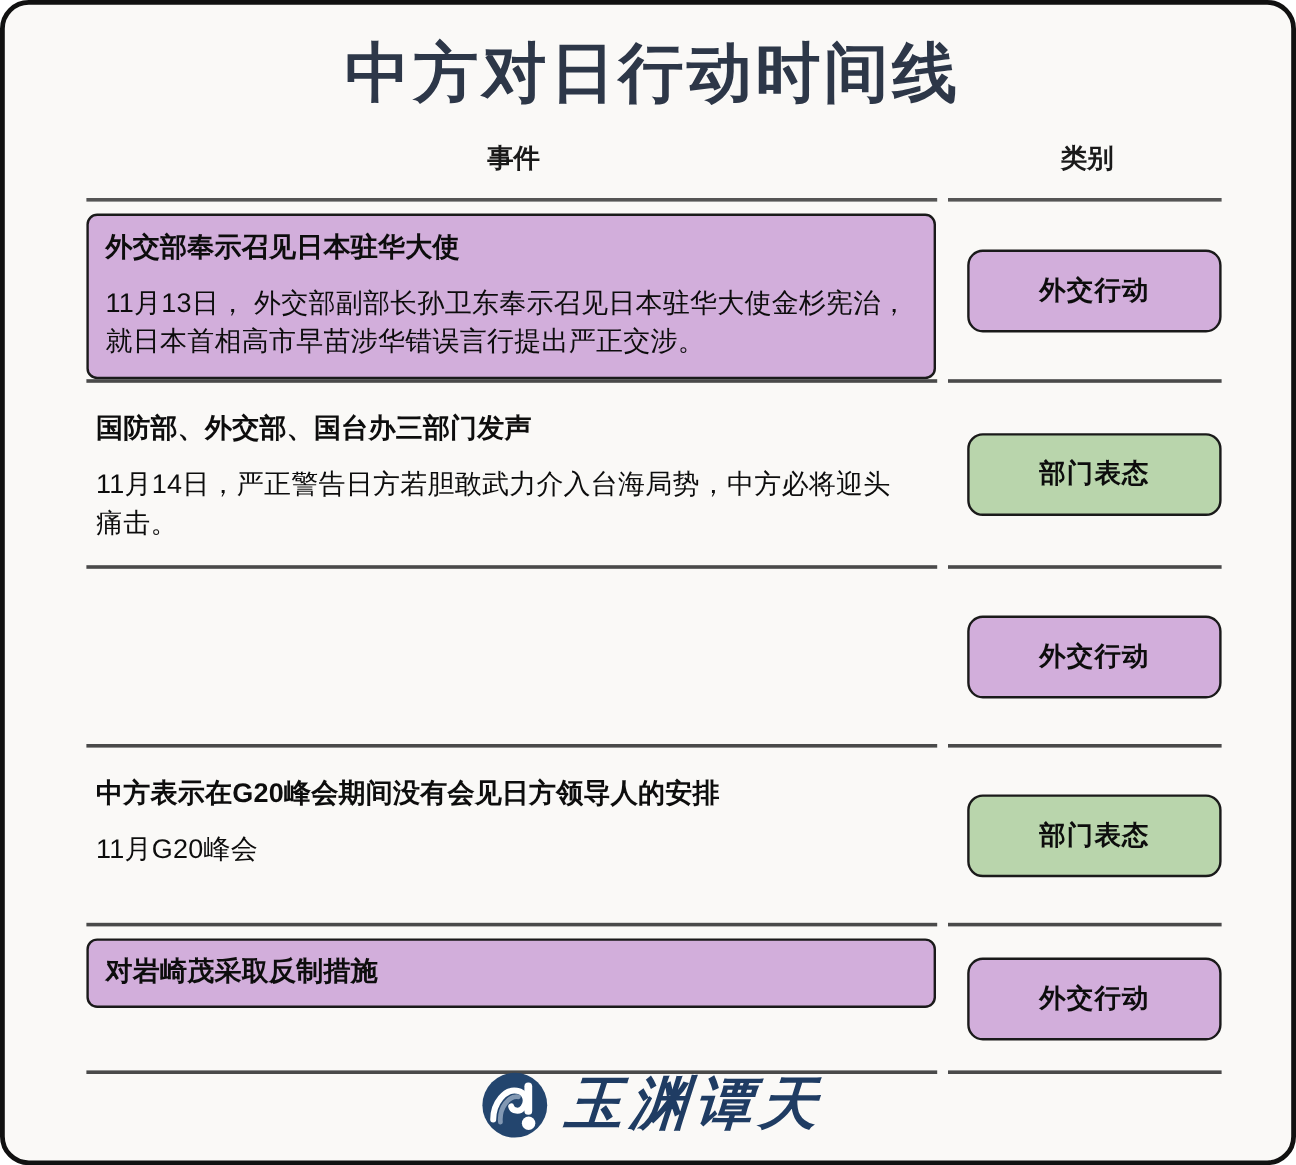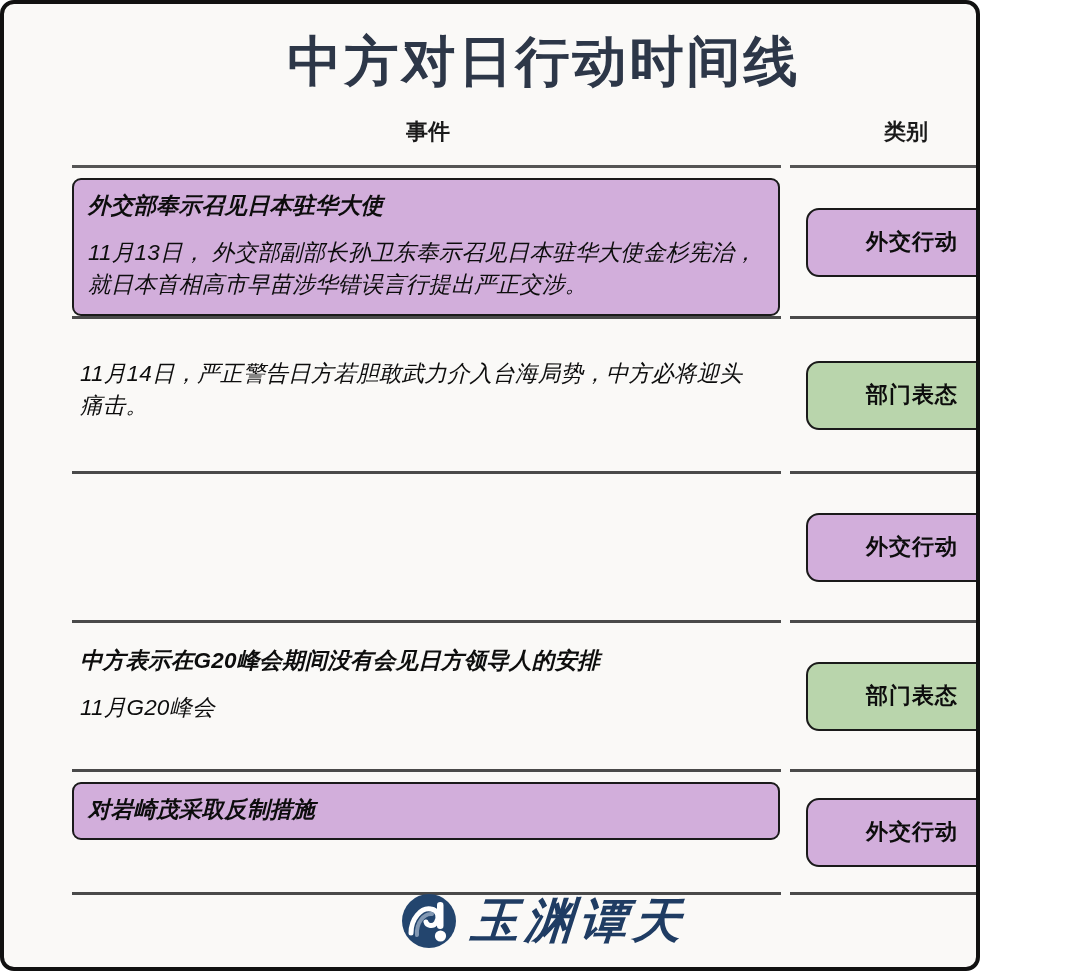--- a/index.html
+++ b/index.html
@@ -7,25 +7,25 @@
 
   html, body {
     width: 1080px;
     height: 971px;
     background: #ffffff;
     font-family: "Liberation Sans", "DejaVu Sans", sans-serif;
   }
 
   #card {
     position: relative;
-    width: 980px;
+    width: 1080px;
     height: 971px;
     background: #faf9f7;
     border: 4px solid #111111;
-    border-radius: 14px;
+    border-radius: 24px;
     overflow: hidden;
   }
 
   
   #title {
     position: absolute;
     top: 26px;
     left: 0;
     width: 1080px;
     text-align: center;
@@ -86,21 +86,20 @@
   .evcell {
     position: absolute;
     left: 0px;
     top: 0px;
     width: 708px;
   }
 
   .evbox {
     padding: 11px 14px 13px 14px;
     border-radius: 9px;
-    font-style: italic;
   }
   .evbox.hl {
     background: #d2aedb;
     border: 2px solid #1a1a1a;
   }
   .evbox.plain {
     background: transparent;
     border: 2px solid transparent;
     padding-left: 6px;
   }
@@ -199,20 +198,21 @@
             <div class="badge purple" style="background: rgb(210, 174, 219);">外交行动</div>
           </div>
         </div>
         <div class="seprow">
           <div class="seg left"></div>
           <div class="seg right"></div>
         </div>
         <div class="row" style="height: 152.016px;">
           <div class="evcell" style="top: 10px;">
             <div class="evbox plain">
+              <div class="evtitle">国防部、外交部、国台办三部门发声</div>
               <div class="evdesc">11月14日，严正警告日方若胆敢武力介入台海局势，中方必将迎头痛击。</div>
             </div>
           </div>
           <div class="catcell" style="top: 42px;">
             <div class="badge green" style="background: rgb(185, 213, 172);">部门表态</div>
           </div>
         </div>
         <div class="seprow">
           <div class="seg left"></div>
           <div class="seg right"></div>

